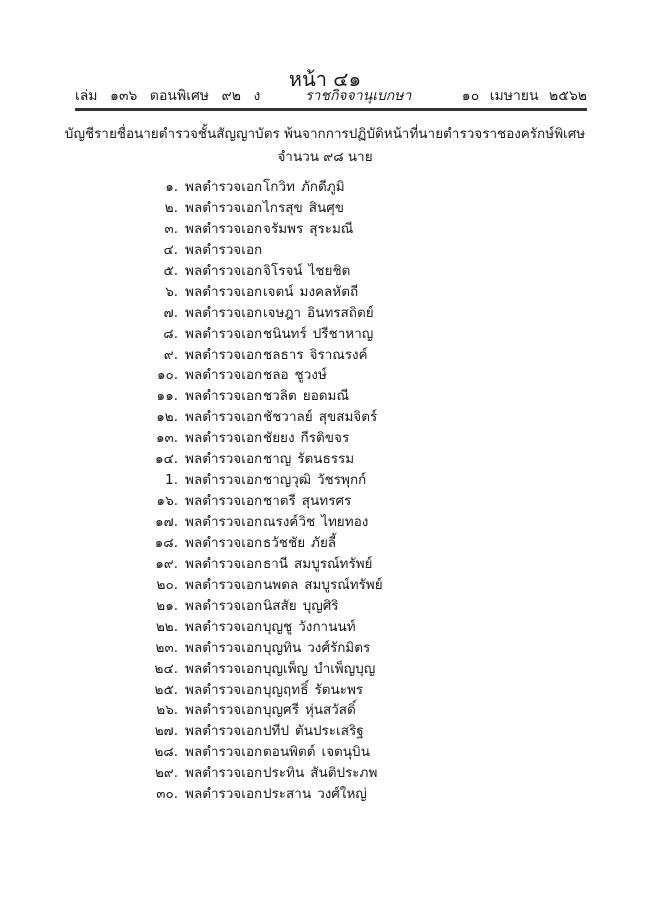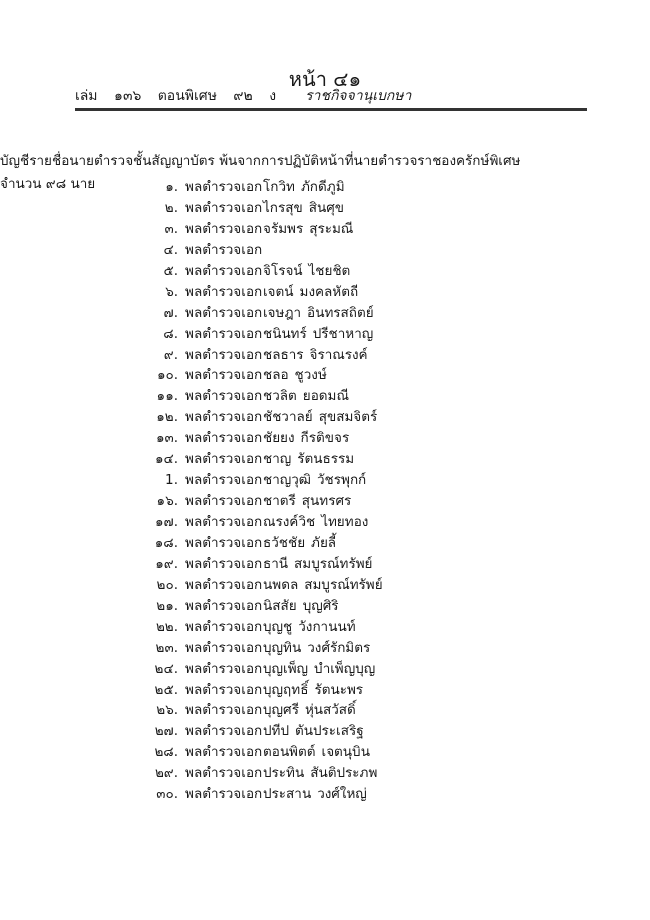--- a/index.html
+++ b/index.html
@@ -1,39 +1,40 @@
 <!DOCTYPE html>
 <html><head>
   <meta charset="utf-8">
   <style>
     html, body { margin:0; padding:0; background:#ffffff; }
     body { width:650px; height:920px; position:relative; overflow:hidden;
            font-family:"DejaVu Sans", "Liberation Sans", sans-serif; color:#1a1a1a; }
     .page-no { position:absolute; top:63px; left:0; width:650px; text-align:center; font-size:20px; }
     .header-row { position:absolute; top:84px; left:75px; width:512px; height:22px; font-size:14px; }
-    .header-row .left { position:absolute; left:0; top:0; word-spacing:8px;font-family:Liberation Mono, monospace; }
+    .header-row .left { position:absolute; left:0; top:0; word-spacing:8px; }
     .header-row .center { position:absolute; left:230px; top:0;font-style:italic; }
     .header-row .right { position:absolute; right:0; top:0; word-spacing:6px; }
     .rule { position:absolute; top:108px; left:75px; width:512px; height:3px; background:#333; }
-    .title { position:absolute; top:122px; left:0; width:650px; text-align:left; font-size:13.5px; line-height:23px;margin-top:27px; }
+    .title { position:absolute; top:122px; left:0; width:650px; text-align:center; font-size:13.5px; line-height:23px; }
     .list { position:absolute; top:176px; left:140px; width:320px; margin:0; padding:0; list-style:none; }
     .list li { height:20.95px; font-size:13.5px; line-height:20px; position:relative; white-space:nowrap; }
     .list .num { position:absolute; right:282px; text-align:right; }
     .list .rank { position:absolute; left:45px; }
     .list .first { position:absolute; left:123px; }
     .list .sep { display:inline-block; width:6px; }
   </style>
 </head>
 <body>
 
 <div class="page-no">หน้า ๔๑</div>
 
 <div class="header-row">
   <span class="left">เล่ม ๑๓๖ ตอนพิเศษ ๙๒ ง</span>
   <span class="center">ราชกิจจานุเบกษา</span>
+  <span class="right">๑๐ เมษายน ๒๕๖๒</span>
 </div>
 <div class="rule"></div>
 
 <div class="title">
   <div>บัญชีรายชื่อนายตำรวจชั้นสัญญาบัตร พ้นจากการปฏิบัติหน้าที่นายตำรวจราชองครักษ์พิเศษ</div>
   <div>จำนวน ๙๘ นาย</div>
 </div>
 
 <ul class="list" id="name-list">
     <li>

